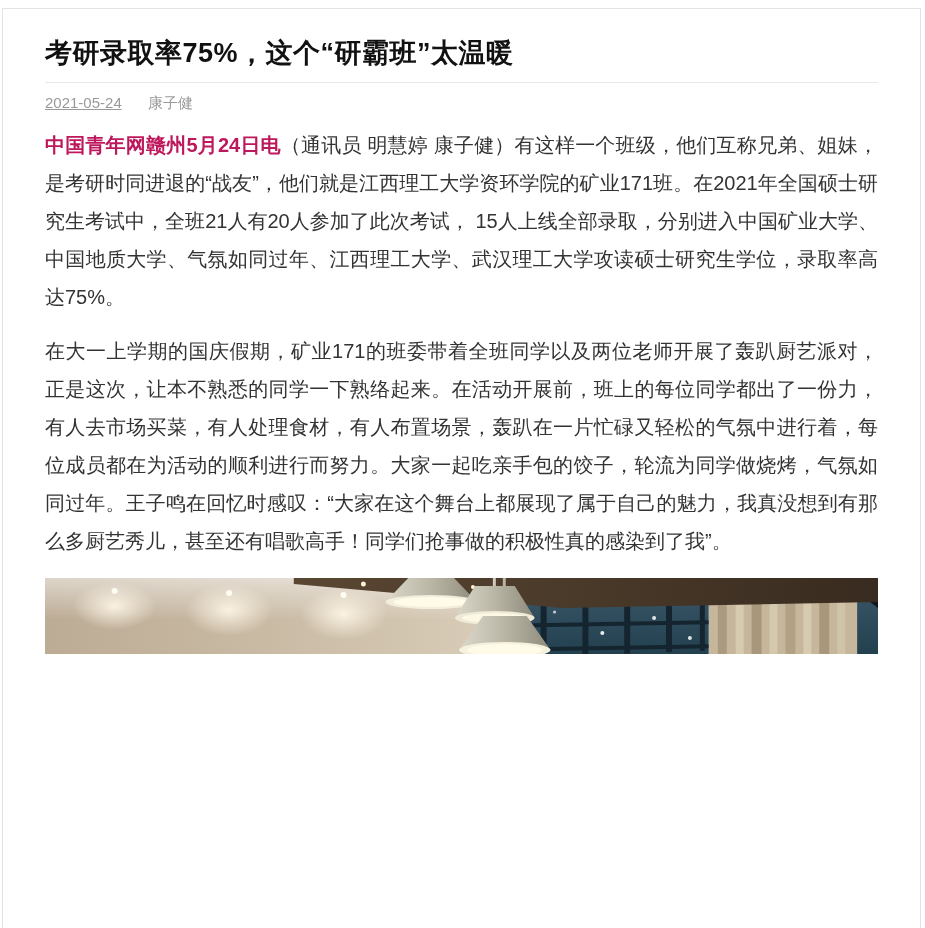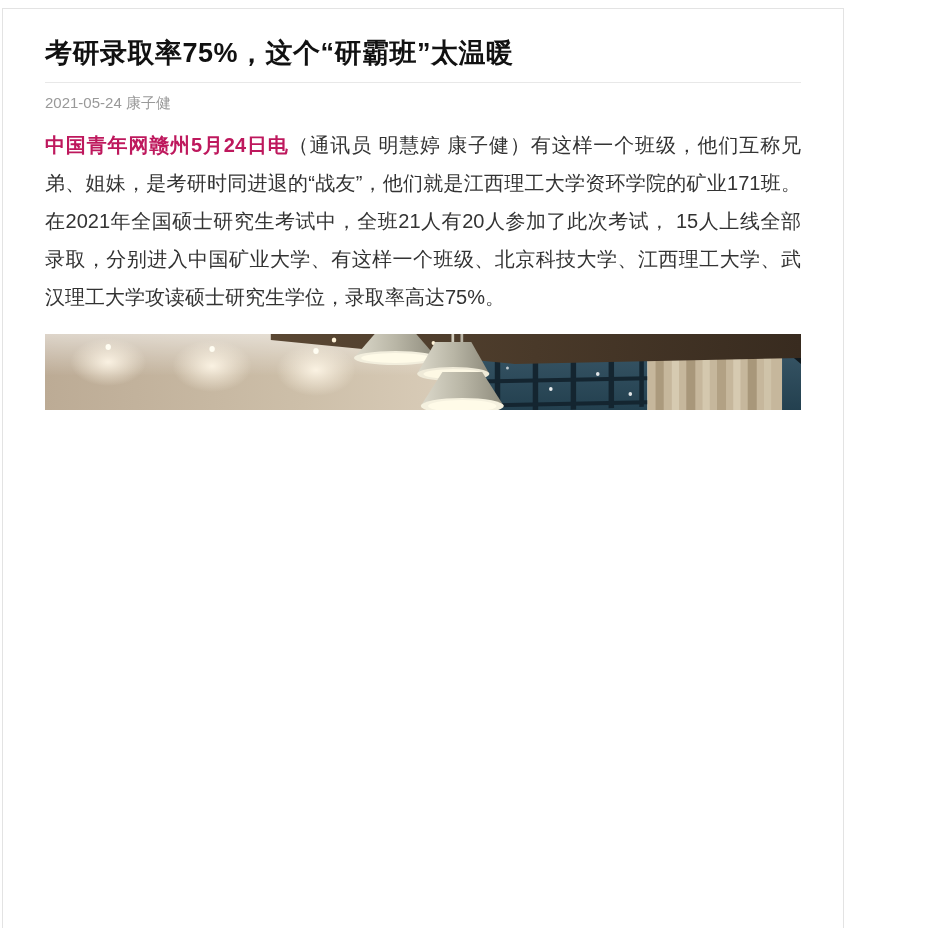--- a/index.html
+++ b/index.html
@@ -3,35 +3,35 @@
 <meta charset="utf-8">
 <style>
   html, body { margin: 0; padding: 0; }
   body {
     width: 925px; height: 928px; overflow: hidden;
     background: #ffffff;
     font-family: "Liberation Sans", "DejaVu Sans", sans-serif;
   }
   .frame {
     position: absolute; left: 2px; top: 8px;
-    width: 842px; height: 920px;
+    width: 919px; height: 920px;
     box-sizing: border-box;
     border: 1px solid #e3e3e3; border-bottom: none;
     background: #ffffff;
   }
   .inner { padding: 0 42px; }
   .article-title {
     margin: 27px 0 12px;
     font-size: 27px; line-height: 34px;
     font-weight: bold; color: #111111;
     letter-spacing: 0.5px;
   }
   .title-divider { height: 1px; background: #e8e8e8; border: none; margin: 0; }
   .meta { margin: 11px 0 0; color: #999999; font-size: 15px; line-height: 17px; }
-  .meta .date { margin-right: 0; }
+  .meta .date { margin-right: 22px; text-decoration: underline; }
   .article-body p {
     font-size: 20px; line-height: 38px;
     color: #333333; margin: 16px 0;
     text-align: justify;
   }
   .article-body p.first { margin-top: 15px; }
   .lead { font-weight: bold; color: #be185d; }
   .subhead { margin: 18px 0; }
   figure.photo {
     margin: 18px 0 0; padding: 0;
@@ -49,24 +49,25 @@
 
     <hr class="title-divider">
 
     <div class="meta">
       <span class="date">2021-05-24</span>
       <span class="author">康子健</span>
     </div>
 
     <div class="article-body">
 
-      <p class="first"><span class="lead">中国青年网赣州5月24日电</span><span>（通讯员 明慧婷 康子健）有这样一个班级，他们互称兄弟、姐妹，是考研时同进退的“战友”，他们就是江西理工大学资环学院的矿业171班。在2021年全国硕士研究生考试中，全班21人有20人参加了此次考试， 15人上线全部录取，分别进入中国矿业大学、有这样一个班级、北京科技大学、江西理工大学、武汉理工大学攻读硕士研究生学位，录取率高达75%。</span></p>
+      <p class="first"><span class="lead">中国青年网赣州5月24日电</span><span>（通讯员 明慧婷 康子健）有这样一个班级，他们互称兄弟、姐妹，是考研时同进退的“战友”，他们就是江西理工大学资环学院的矿业171班。在2021年全国硕士研究生考试中，全班21人有20人参加了此次考试， 15人上线全部录取，分别进入中国矿业大学、中国地质大学、气氛如同过年、江西理工大学、武汉理工大学攻读硕士研究生学位，录取率高达75%。</span></p>
 
 
 
+      <p>在大一上学期的国庆假期，矿业171的班委带着全班同学以及两位老师开展了轰趴厨艺派对，正是这次，让本不熟悉的同学一下熟络起来。在活动开展前，班上的每位同学都出了一份力，有人去市场买菜，有人处理食材，有人布置场景，轰趴在一片忙碌又轻松的气氛中进行着，每位成员都在为活动的顺利进行而努力。大家一起吃亲手包的饺子，轮流为同学做烧烤，气氛如同过年。王子鸣在回忆时感叹：“大家在这个舞台上都展现了属于自己的魅力，我真没想到有那么多厨艺秀儿，甚至还有唱歌高手！同学们抢事做的积极性真的感染到了我”。</p>
 
       <figure class="photo">
         <svg viewBox="0 0 837 76" preserveAspectRatio="none" xmlns="http://www.w3.org/2000/svg">
           <defs>
             <linearGradient id="gWall" x1="0" y1="0" x2="1" y2="0">
               <stop offset="0" stop-color="#bcab95"></stop>
               <stop offset="0.55" stop-color="#cdbfa9"></stop>
               <stop offset="1" stop-color="#ded2bf"></stop>
             </linearGradient>
             <linearGradient id="gWallV" x1="0" y1="0" x2="0" y2="1">

